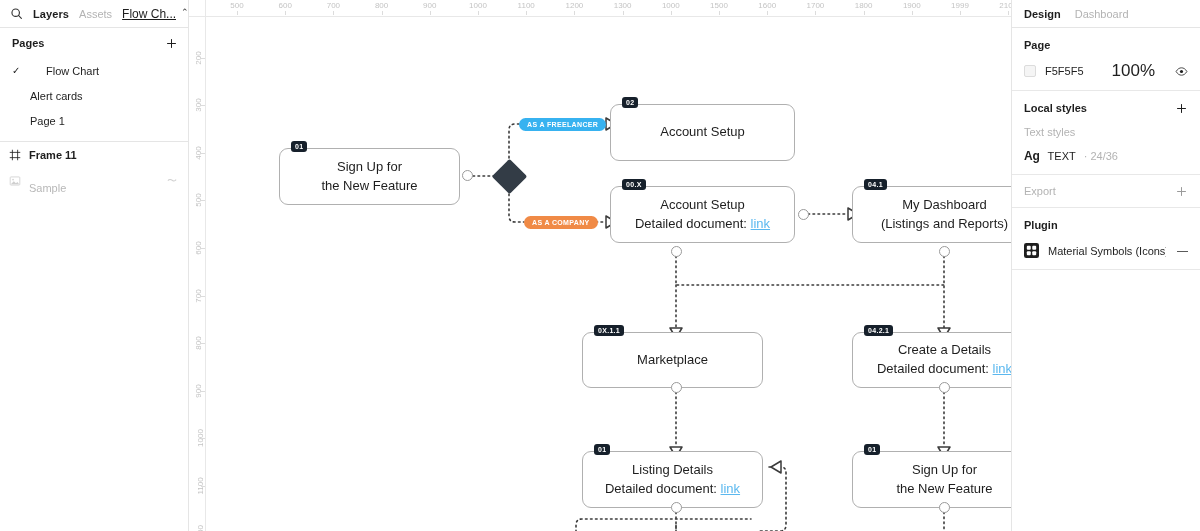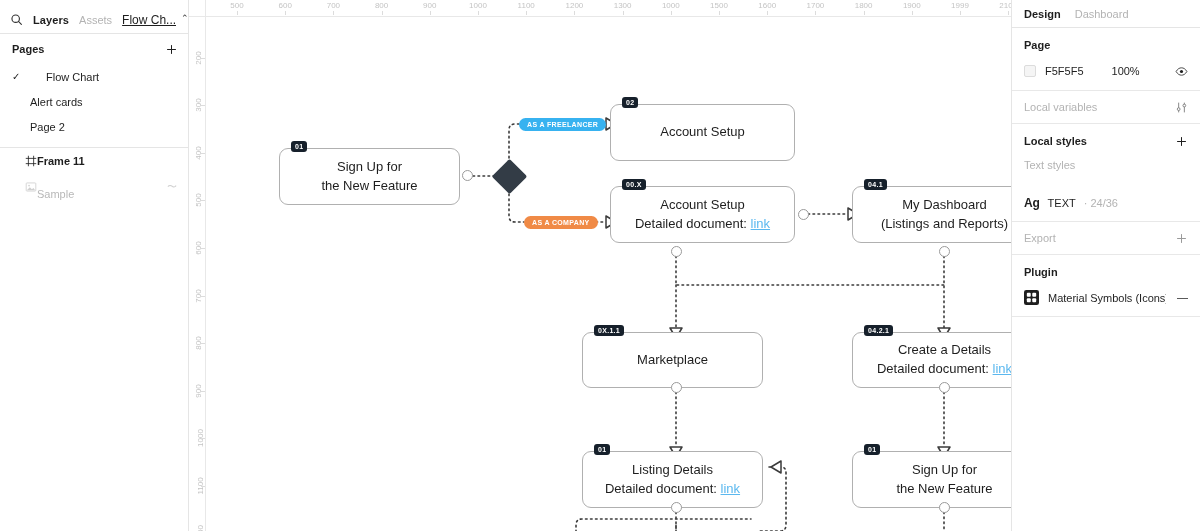--- a/index.html
+++ b/index.html
@@ -23,21 +23,20 @@
     position: relative;
   }
   .lp-tabs {
     height: 28px;
     display: flex;
     align-items: center;
     padding: 0 9px;
     gap: 10px;
     border-bottom: 1px solid #e5e5e5;
     position: relative;
-    margin-top: 6px;
   }
   .search-icon { width: 14px; height: 14px; flex: 0 0 14px; display:flex; align-items:center; justify-content:center;}
   .search-icon svg { display:block; }
   .tab-layers { font-size: 11px; font-weight: 600; color: #1e1e1e; letter-spacing: .1px;}
   .tab-assets { font-size: 11px; font-weight: 400; color: #b3b3b3; text-align: right; }
   .file-name-wrap {
     margin-left: auto; display:flex; align-items:center; gap: 5px;
     padding-right: 2px;
   }
   .file-name { font-size: 12px; color: #1e1e1e; max-width: 58px; overflow: hidden; white-space: nowrap; text-decoration: underline; }
@@ -56,22 +55,22 @@
     padding-left: 12px; font-size: 11px; color:#1e1e1e;
     position: relative;
   }
   .page-check { width: 18px; flex:0 0 18px; font-size: 10px; color:#1e1e1e; display:flex; align-items:center;}
   .page-label { padding-left: 16px; }
   .page-row.indent .page-label { padding-left: 18px; }
 
   .pages-divider { height:1px; background:#e5e5e5; margin-top: 8px; }
 
   .layer-row {
-    height: 26px; display:flex; align-items:center; 
-    padding-left: 24px; font-size: 11px;
+    height: 26px; display:flex; align-items:center; gap:8px;
+    padding-left: 8px; font-size: 11px;
   }
   .layer-icon { width: 13px; height:13px; flex:0 0 13px; display:flex; align-items:center; justify-content:center;}
   .layer-icon svg { display:block; }
   .layer-name { font-weight: 600; color:#1e1e1e; }
   .layer-row.muted .layer-name { font-weight: 400; color:#b8b8b8;margin-top:13px; }
   .layer-row.muted .layer-icon { color:#cfcfcf; }
   .layer-mask { margin-left:auto; padding-right: 12px; color:#d0d0d0; font-size:10px; letter-spacing:-1px;}
 
   
   .canvas-wrap {
@@ -176,26 +175,26 @@
     display:flex; align-items:center; font-size: 11px; font-weight: 600; color:#1e1e1e;
     height: 16px;
   }
   .rp-head.muted { font-weight: 400; color:#b3b3b3; }
   .rp-head .act { margin-left:auto; display:flex; align-items:center; justify-content:center; color:#1e1e1e; }
   .rp-head .act svg { display:block; }
 
   .color-row { display:flex; align-items:center; margin-top: 10px; height:16px; }
   .swatch { width: 12px; height: 12px; border: 1px solid #dcdcdc; background:#f5f5f5; border-radius:2px; }
   .hexval { font-size: 11px; color:#1e1e1e; margin-left: 9px; }
-  .opval { font-size: 11px; color:#1e1e1e; margin-left: 28px; }
+  .opval { font-size: 17px; color:#1e1e1e; margin-left: 28px; }
   .eye { margin-left:auto; color:#1e1e1e; display:flex; }
   .eye svg { display:block; }
 
   .sub-label { font-size: 11px; color:#b3b3b3; margin-top: 10px; }
-  .style-row { display:flex; align-items:center; margin-top: 25px; gap: 8px; }
+  .style-row { display:flex; align-items:center; margin-top: 11px; gap: 8px; }
   .ag { font-size: 12px; font-weight: 700; color:#1e1e1e; letter-spacing:-.2px;}
   .style-name { font-size: 11px; color:#1e1e1e; }
   .style-meta { font-size: 11px; color:#b3b3b3; }
 
   .plugin-row { display:flex; align-items:center; margin-top: 10px; gap: 9px; }
   .plugin-icon { width:15px; height:15px; flex:0 0 15px; display:flex; }
   .plugin-icon svg { display:block; }
   .plugin-name { font-size: 11px; color:#1e1e1e; overflow:hidden; white-space:nowrap; max-width: 118px;}
   .plugin-minus { margin-left:auto; color:#1e1e1e; font-size: 11px; line-height:1; }
 </style>
@@ -232,21 +231,21 @@
     </div>
 
     <div class="page-row">
       <span class="page-check">✓</span>
       <span class="page-label">Flow Chart</span>
     </div>
     <div class="page-row indent">
       <span class="page-label">Alert cards</span>
     </div>
     <div class="page-row indent">
-      <span class="page-label">Page 2</span>
+      <span class="page-label">Page 1</span>
     </div>
 
     <div class="pages-divider"></div>
 
     <div class="layer-row">
       <span class="layer-icon">
         <svg width="12" height="12" viewBox="0 0 16 16">
             <line x1="4.5" y1="1" x2="4.5" y2="15" stroke="#1e1e1e" stroke-width="1.1"></line>
             <line x1="11.5" y1="1" x2="11.5" y2="15" stroke="#1e1e1e" stroke-width="1.1"></line>
             <line x1="1" y1="4.5" x2="15" y2="4.5" stroke="#1e1e1e" stroke-width="1.1"></line>
@@ -518,33 +517,20 @@
         <span class="opval">100%</span>
         <span class="eye">
           <svg width="13" height="13" viewBox="0 0 18 18">
               <path d="M1.5 9 C3.8 5.2 6.2 3.9 9 3.9 C11.8 3.9 14.2 5.2 16.5 9 C14.2 12.8 11.8 14.1 9 14.1 C6.2 14.1 3.8 12.8 1.5 9 Z" fill="none" stroke="#1e1e1e" stroke-width="1.1"></path>
               <circle cx="9" cy="9" r="2.2" fill="#1e1e1e"></circle>
             </svg>
         </span>
       </div>
     </div>
 
-    <div class="rp-sect tight">
-      <div class="rp-head muted">
-        <span>Local variables</span>
-        <span class="act">
-          <svg width="13" height="13" viewBox="0 0 16 16">
-              <line x1="4.5" y1="2" x2="4.5" y2="14" stroke="#7a7a7a" stroke-width="1.1"></line>
-              <line x1="11.5" y1="2" x2="11.5" y2="14" stroke="#7a7a7a" stroke-width="1.1"></line>
-              <circle cx="4.5" cy="10" r="1.7" fill="#fff" stroke="#7a7a7a" stroke-width="1.1"></circle>
-              <circle cx="11.5" cy="5.6" r="1.7" fill="#fff" stroke="#7a7a7a" stroke-width="1.1"></circle>
-            </svg>
-        </span>
-      </div>
-    </div>
 
     <div class="rp-sect">
       <div class="rp-head">
         <span>Local styles</span>
         <span class="act">
           <svg width="13" height="13" viewBox="0 0 16 16">
               <line x1="8" y1="2.6" x2="8" y2="13.4" stroke="#1e1e1e" stroke-width="1.3"></line>
               <line x1="2.6" y1="8" x2="13.4" y2="8" stroke="#1e1e1e" stroke-width="1.3"></line>
             </svg>
         </span>

